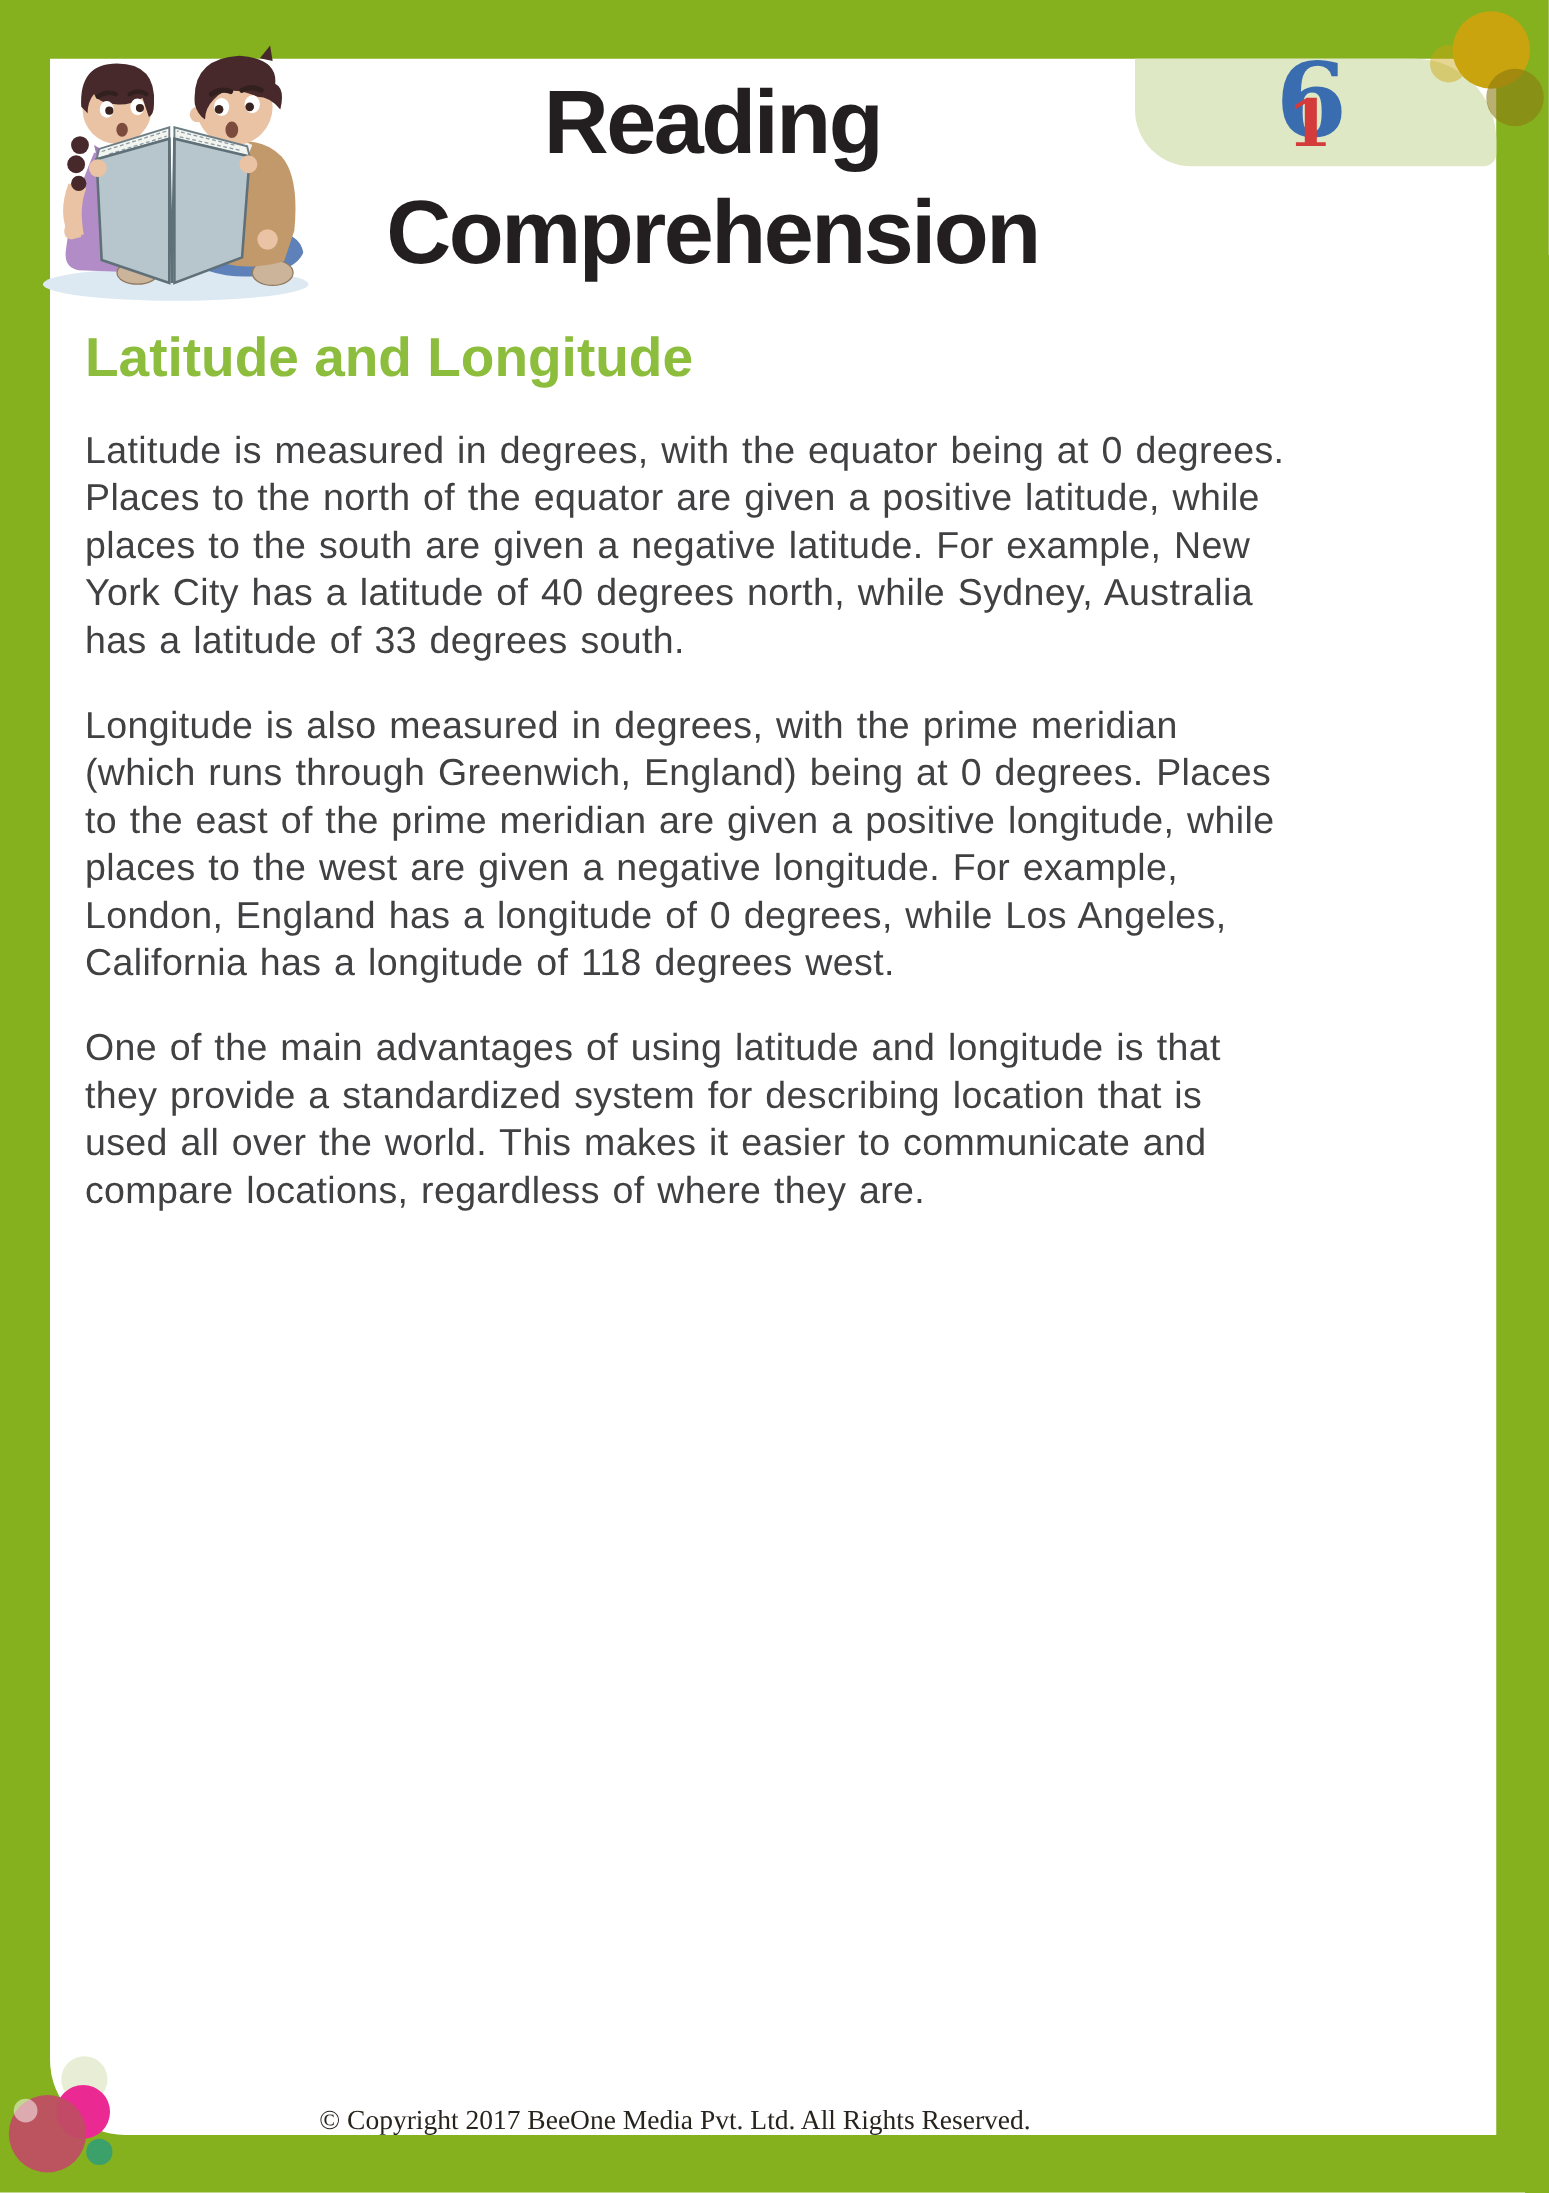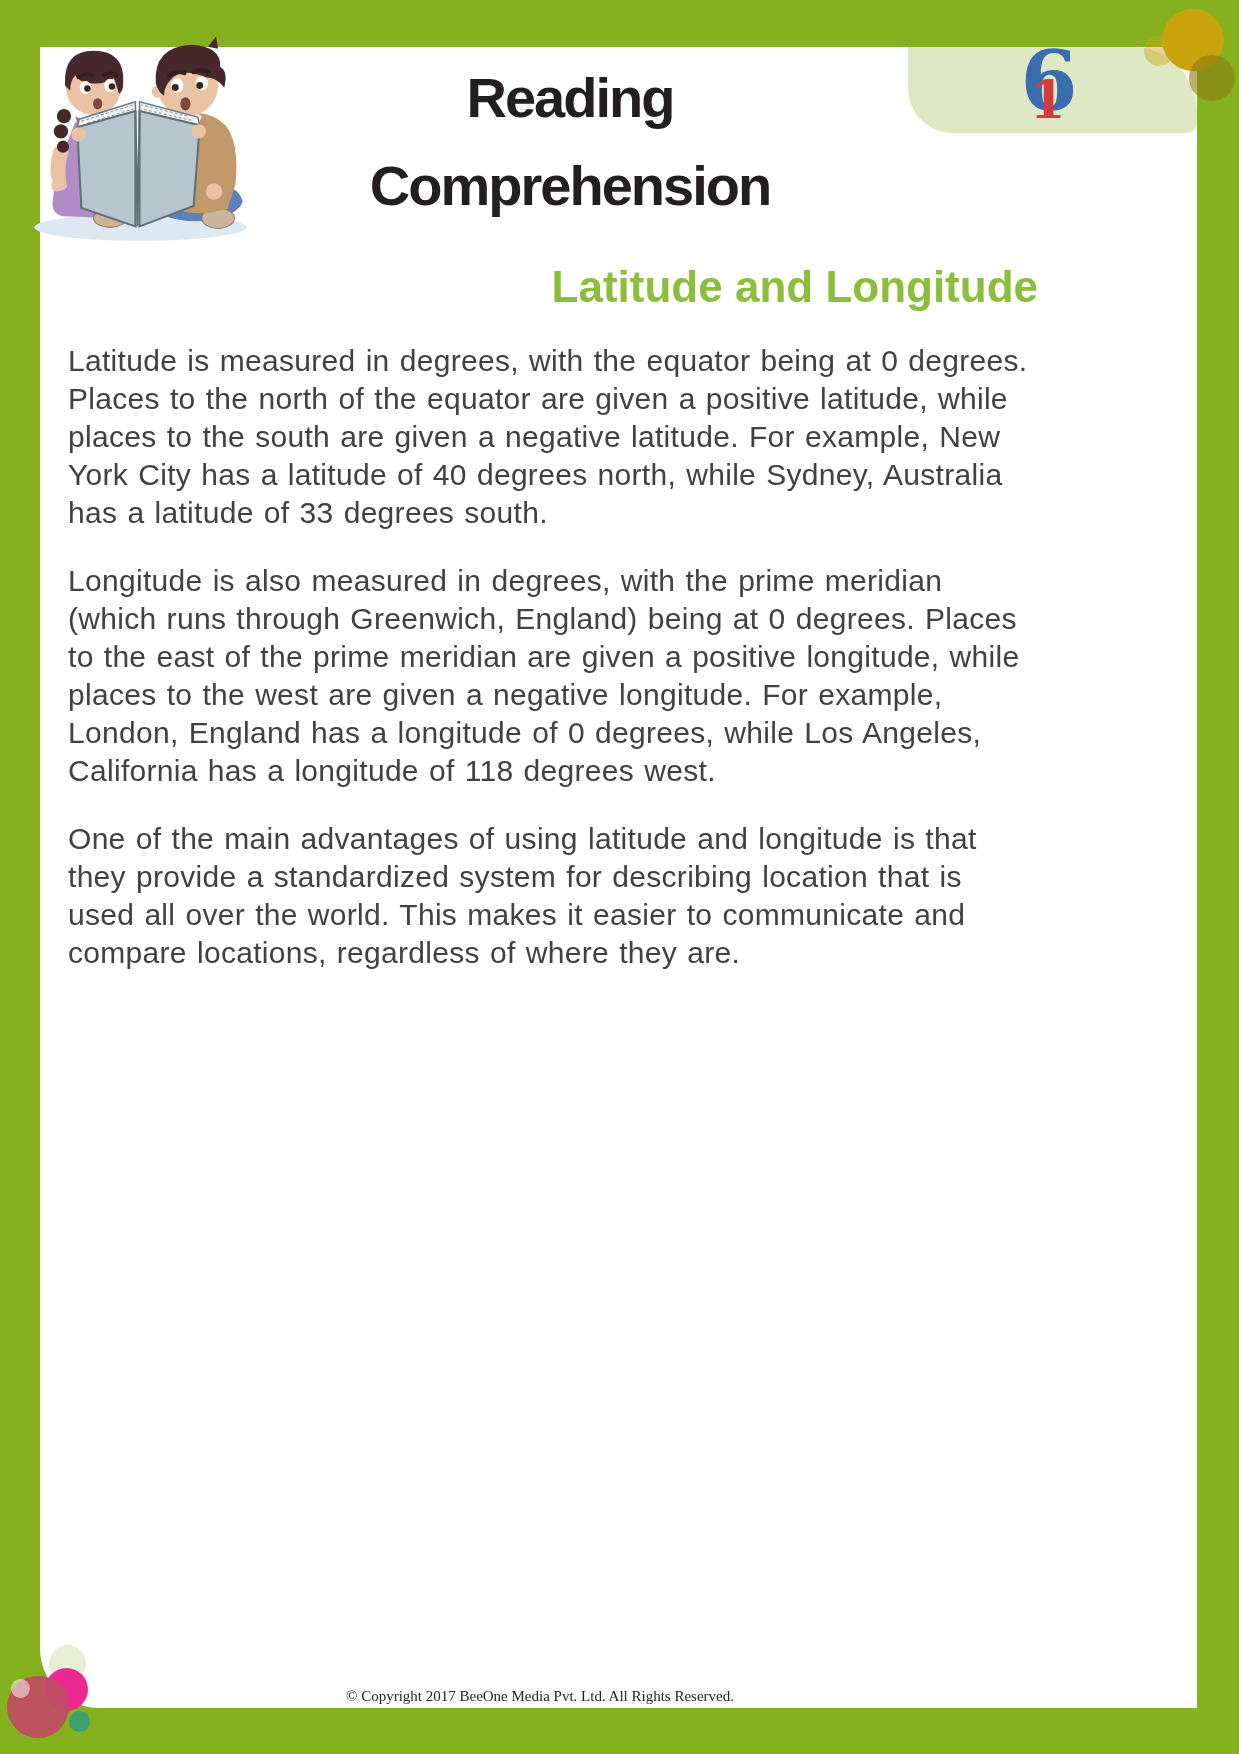--- a/index.html
+++ b/index.html
@@ -58,41 +58,41 @@
   .c-magenta      {left:45px;  top:1668px;width:43px;height:43px;background:var(--magenta,#ea2a92);}
   .c-rose         {left:7px;   top:1676px;width:62px;height:62px;background:var(--rose,#c04c63);opacity:.93;}
   .c-teal         {left:69px;  top:1711px;width:21px;height:21px;background:var(--teal,#2f9e78);opacity:.85;}
   .c-pale-small   {left:11px;  top:1679px;width:19px;height:19px;background:#ffffff;opacity:.5;}
   
   .kids{position:absolute;left:16px;top:26px;width:245px;height:220px;z-index:3;}
   .title{
     position:absolute;left:170px;top:54px;width:800px;
     text-align:center;z-index:2;
     color:var(--title-black,#231f20);
-    font-weight:800;font-size:56px;line-height:88px;letter-spacing:-2px;
+    font-weight:800;font-size:72px;line-height:88px;letter-spacing:-2px;
   }
   .subtitle{
     position:absolute;left:68px;top:264px;width:970px;
-    text-align:right;z-index:2;
+    text-align:left;z-index:2;
     color:var(--subtitle-green,#8cbd3c);
     font-weight:bold;font-size:44px;line-height:46px;
   }
   
   .article{
     position:absolute;left:68px;top:342px;width:960px;z-index:2;
     color:var(--body-text,#414042);
     font-size:30px;line-height:38px;letter-spacing:.3px;word-spacing:1.5px;
   }
   .article p{margin:0 0 30px 0;}
   
   .footer{
     position:absolute;left:0;top:1676px;width:1080px;height:40px;
     text-align:center;line-height:40px;z-index:2;
     font-family:"Liberation Serif",serif;
-    font-size:15px;color:#26241c;
+    font-size:22px;color:#26241c;
   }
 </style>
 </head>
 <body>
 
 <div class="page">
 
   <div class="sheet"></div>
 
   <div class="logo-panel">

